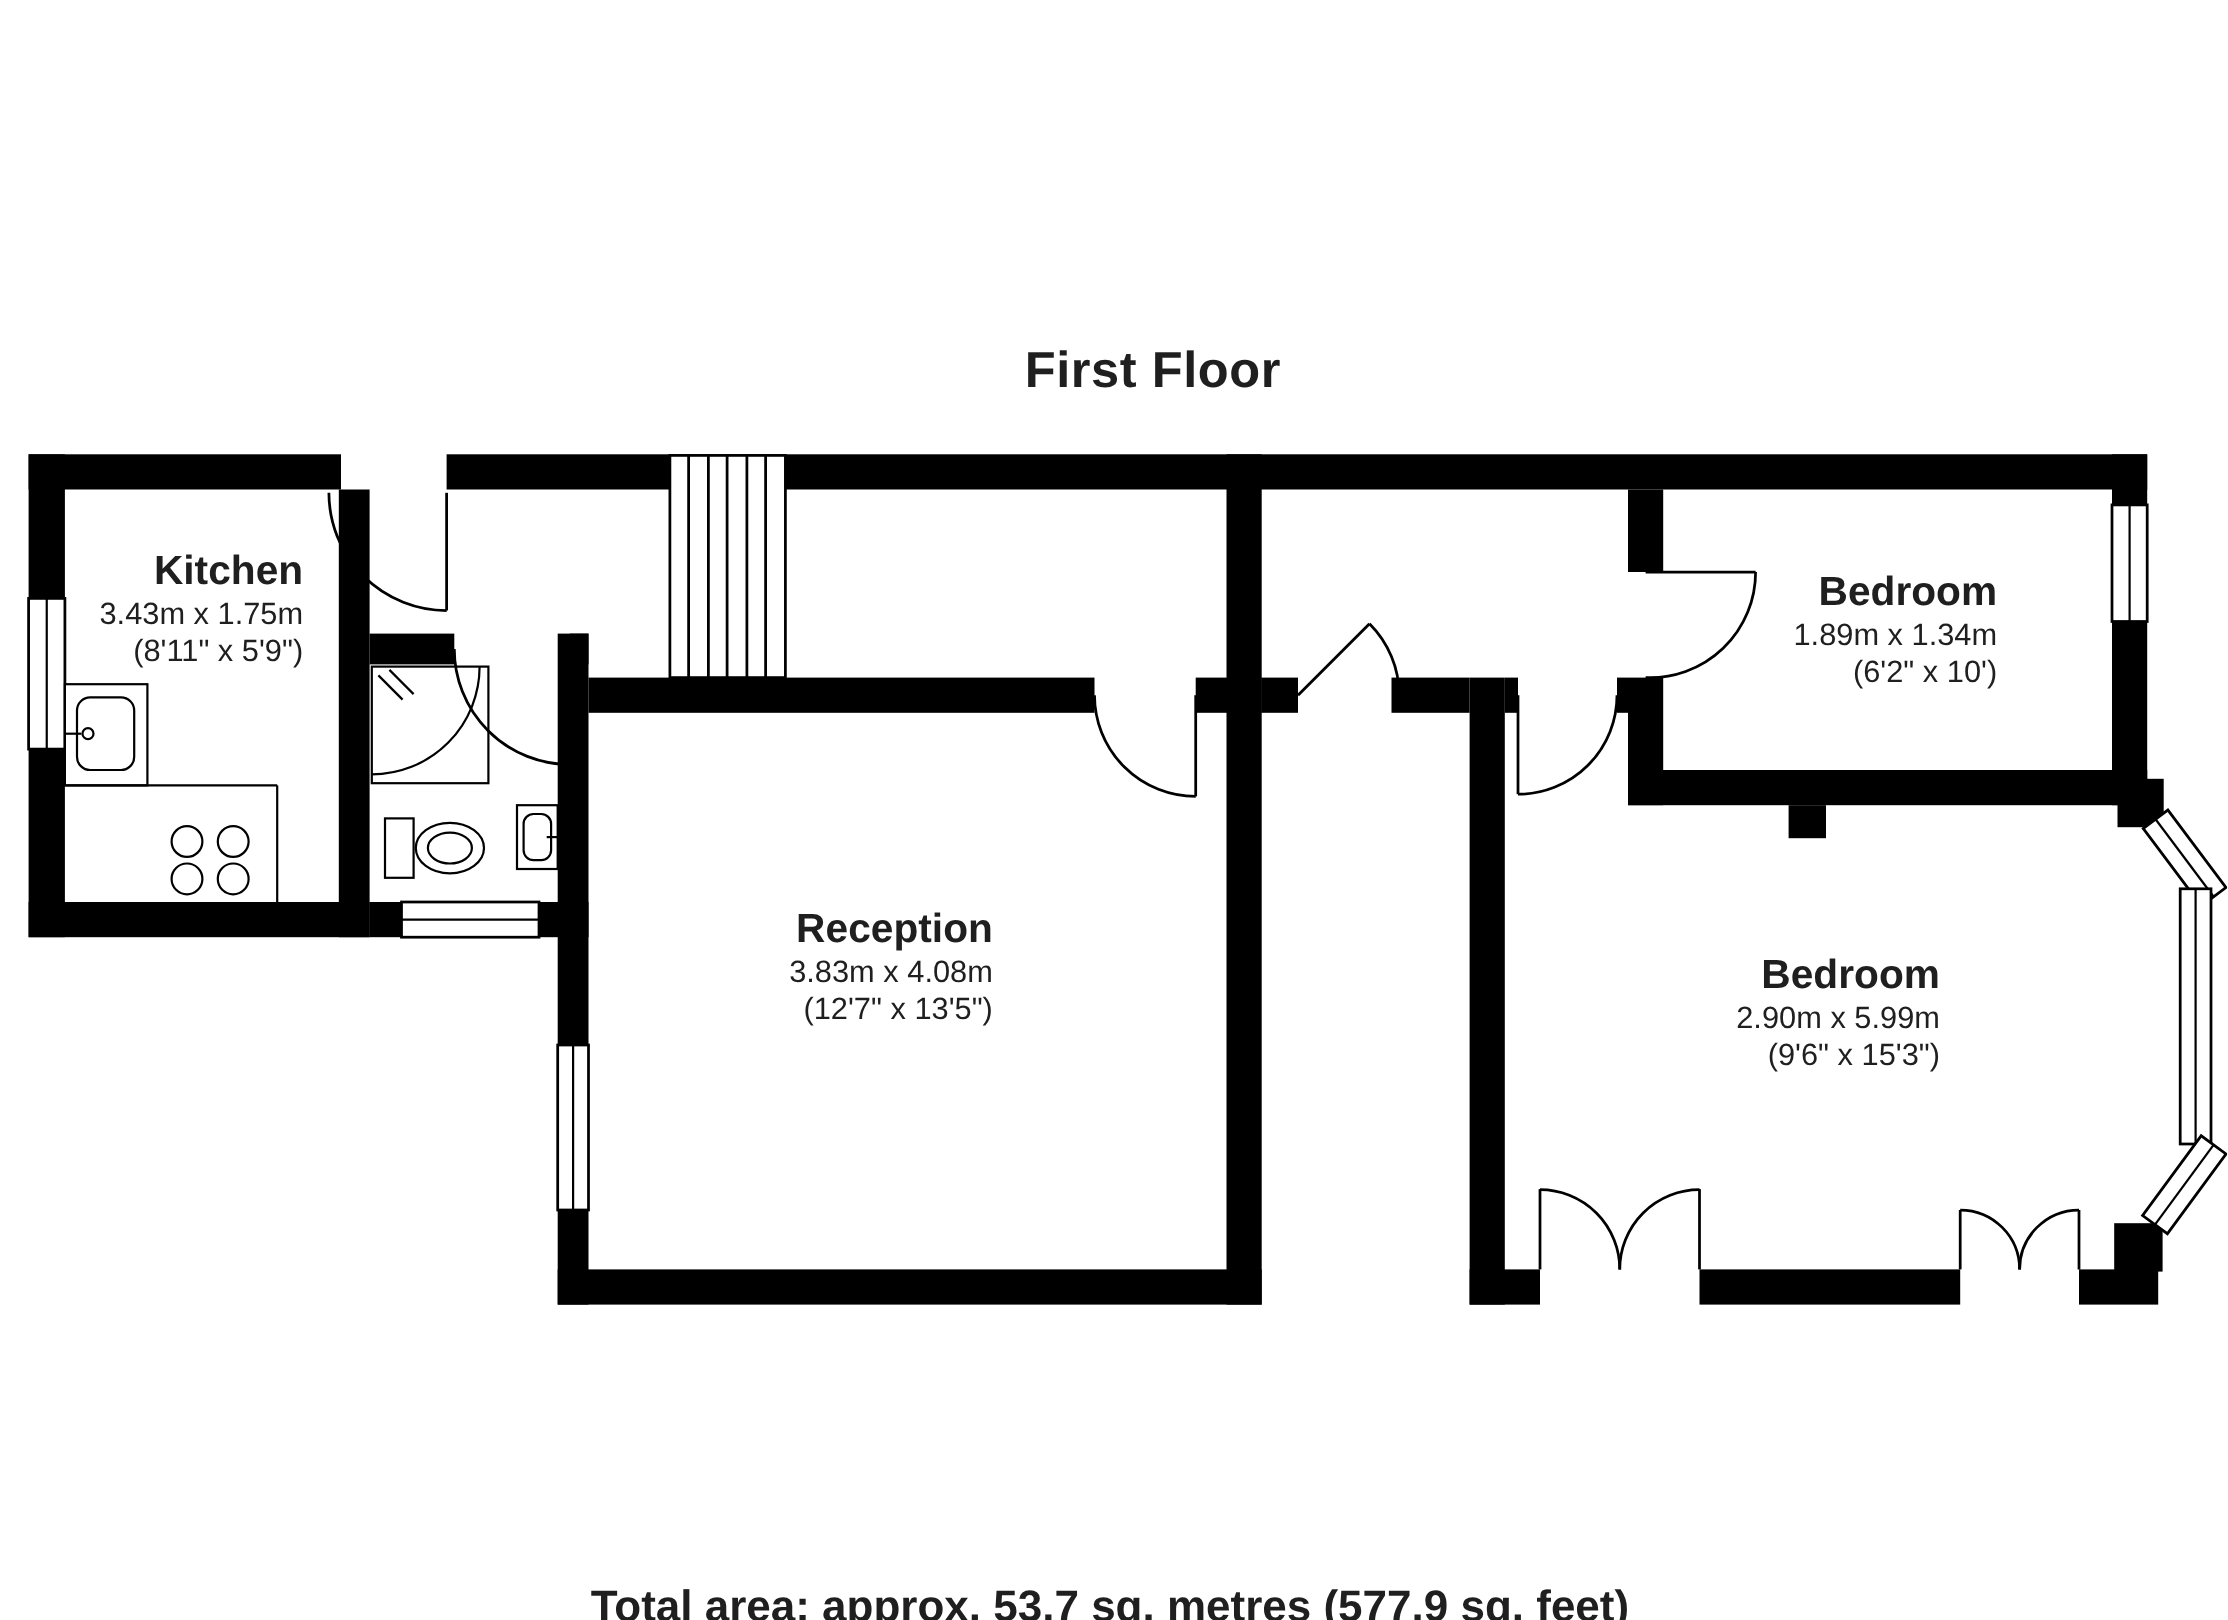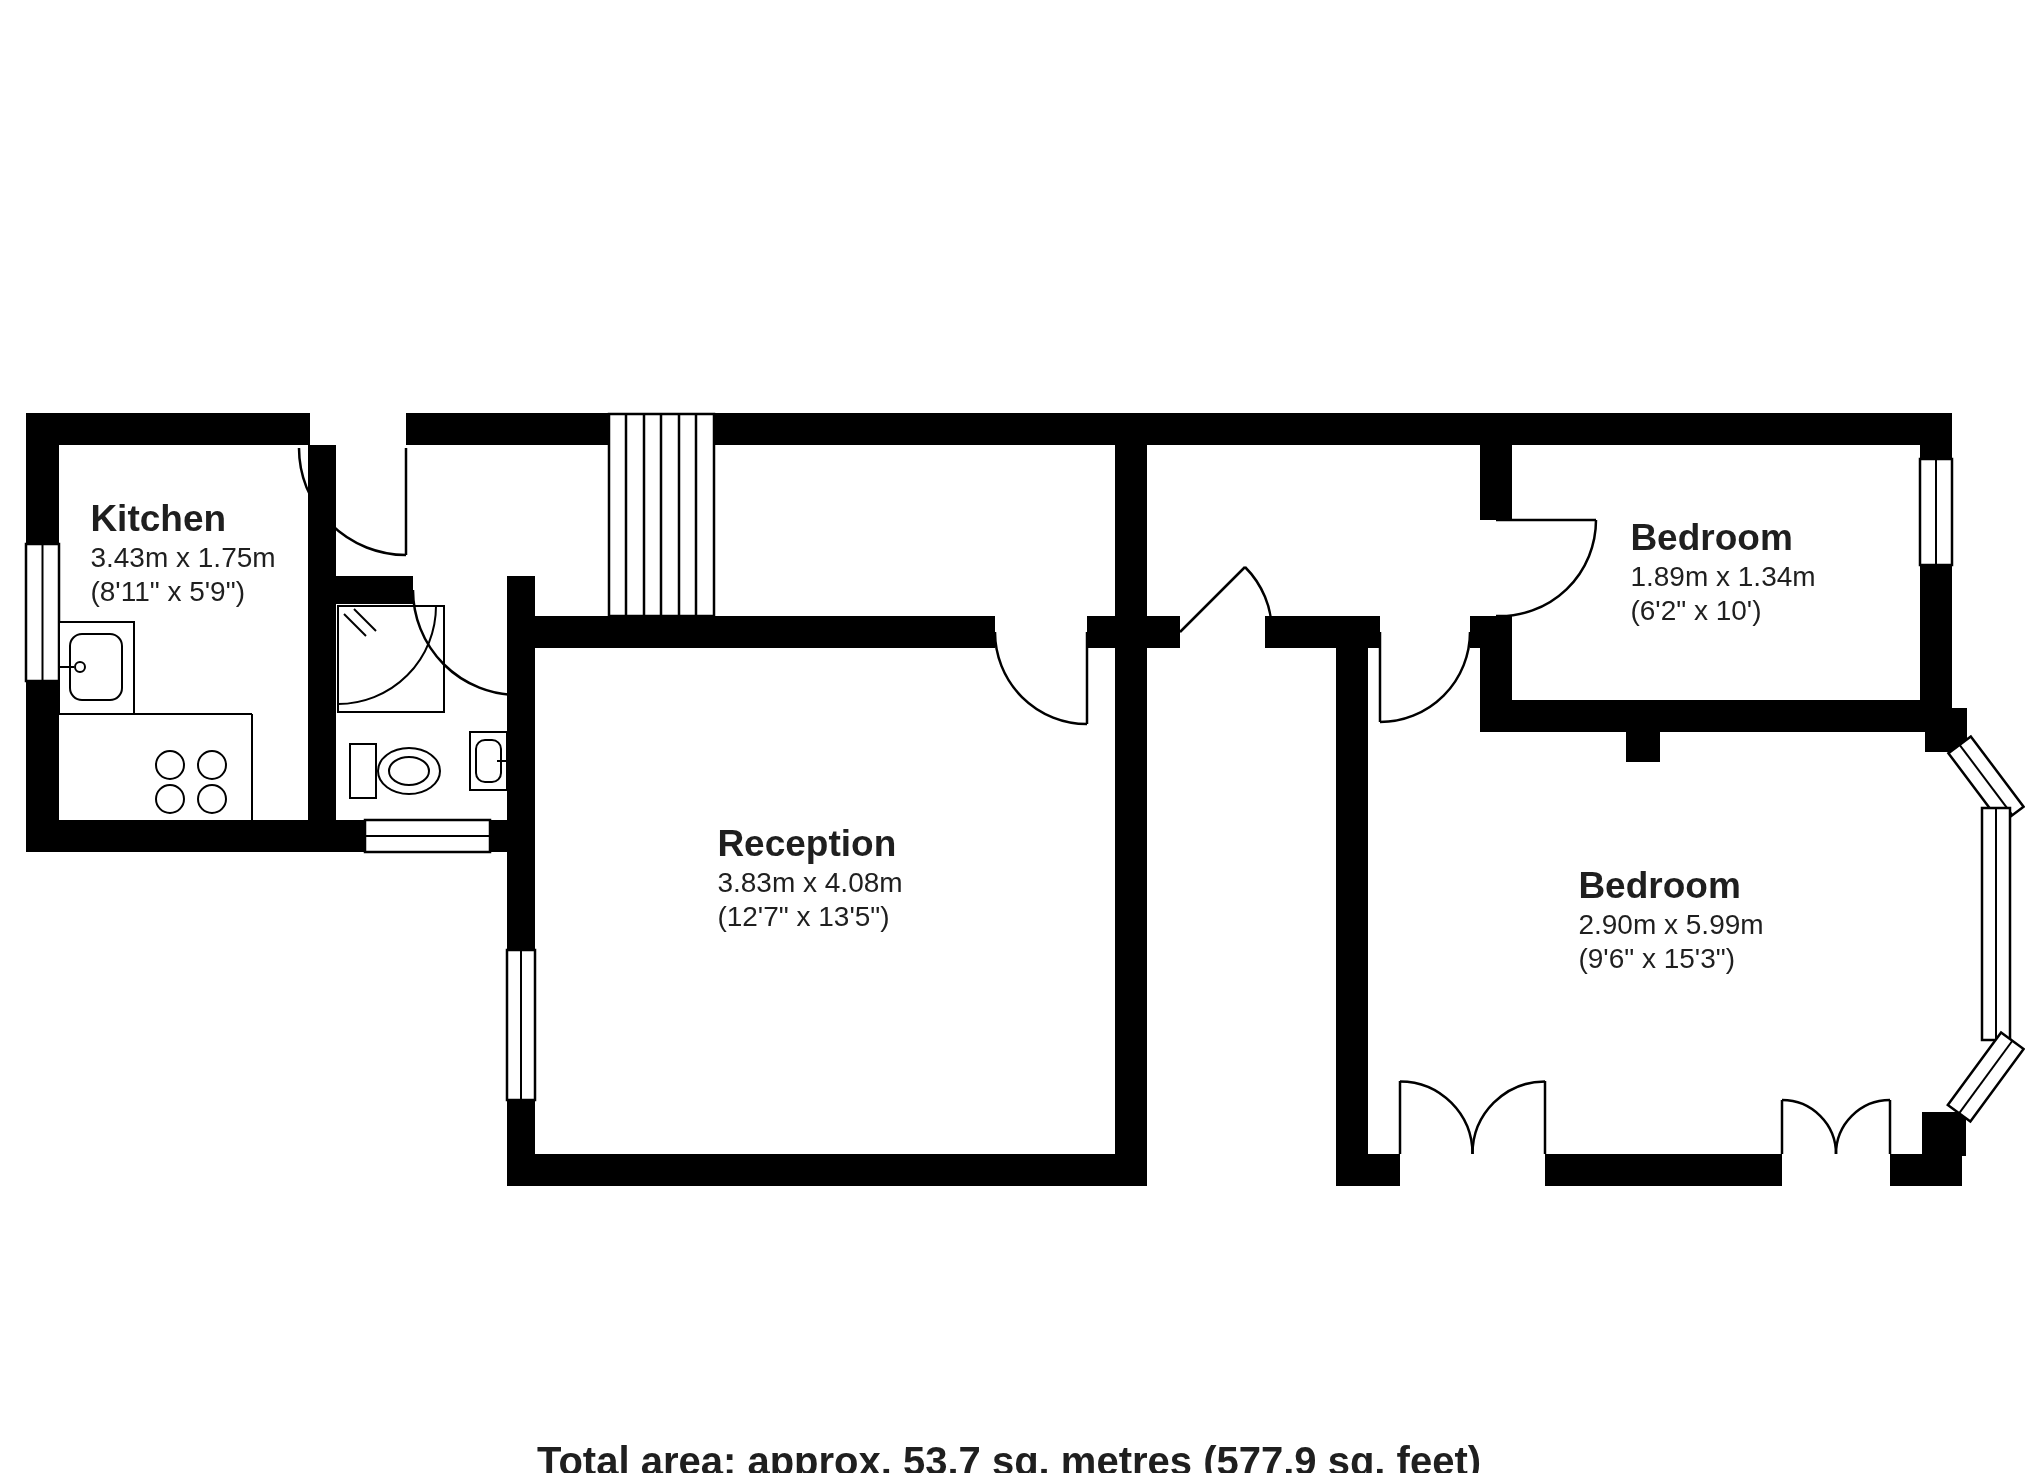--- a/index.html
+++ b/index.html
@@ -20,30 +20,31 @@
   }
   .footer-text{
     position:absolute;left:1009px;top:1444px;
     transform:translate(-50%,-50%);
     font-size:40px;font-weight:600;
     white-space:nowrap;
     margin-top:17px;
   }
   .room-label{
     position:absolute;transform:translate(-50%,-50%);
-    text-align:left;line-height:1.22;white-space:nowrap;
+    text-align:right;line-height:1.22;white-space:nowrap;
   }
   .room-name{font-size:37px;font-weight:700;}
   .room-dim{font-size:28px;font-weight:400;}
 </style>
 </head>
 <body>
 
 <div class="canvas">
 
+  <div class="page-title">First Floor</div>
 
   <svg class="plan-svg" width="2025" height="1473" viewBox="0 0 2025 1473">
 
     <g fill="#000000" stroke="none">
 
       <rect x="26" y="413" width="284" height="32"></rect>
       <rect x="406" y="413" width="203" height="32"></rect>
       <rect x="714" y="413" width="1238" height="32"></rect>
 
       <rect x="26" y="413" width="33" height="439"></rect>

